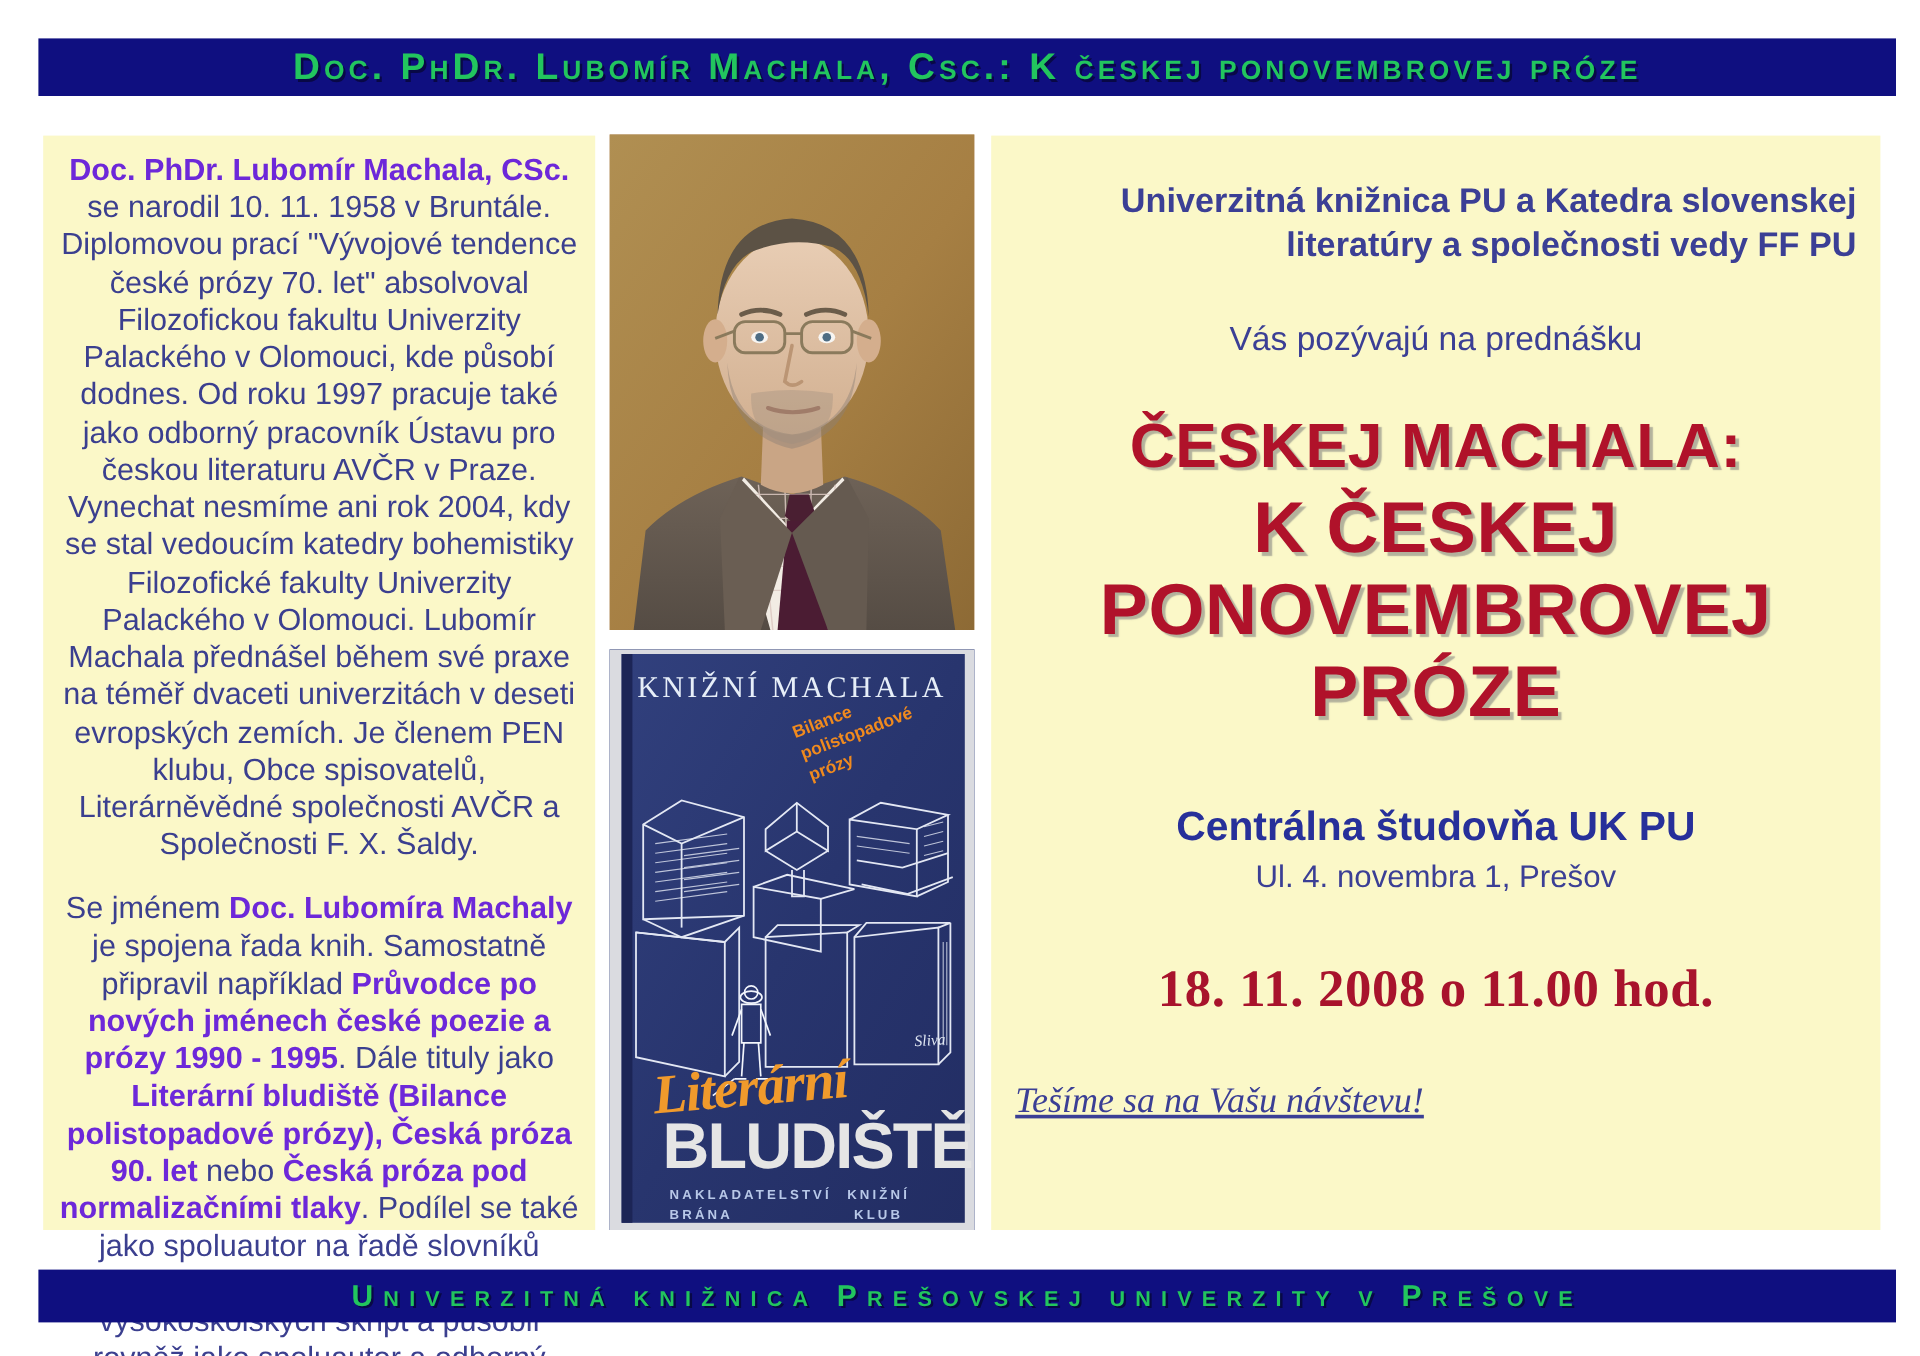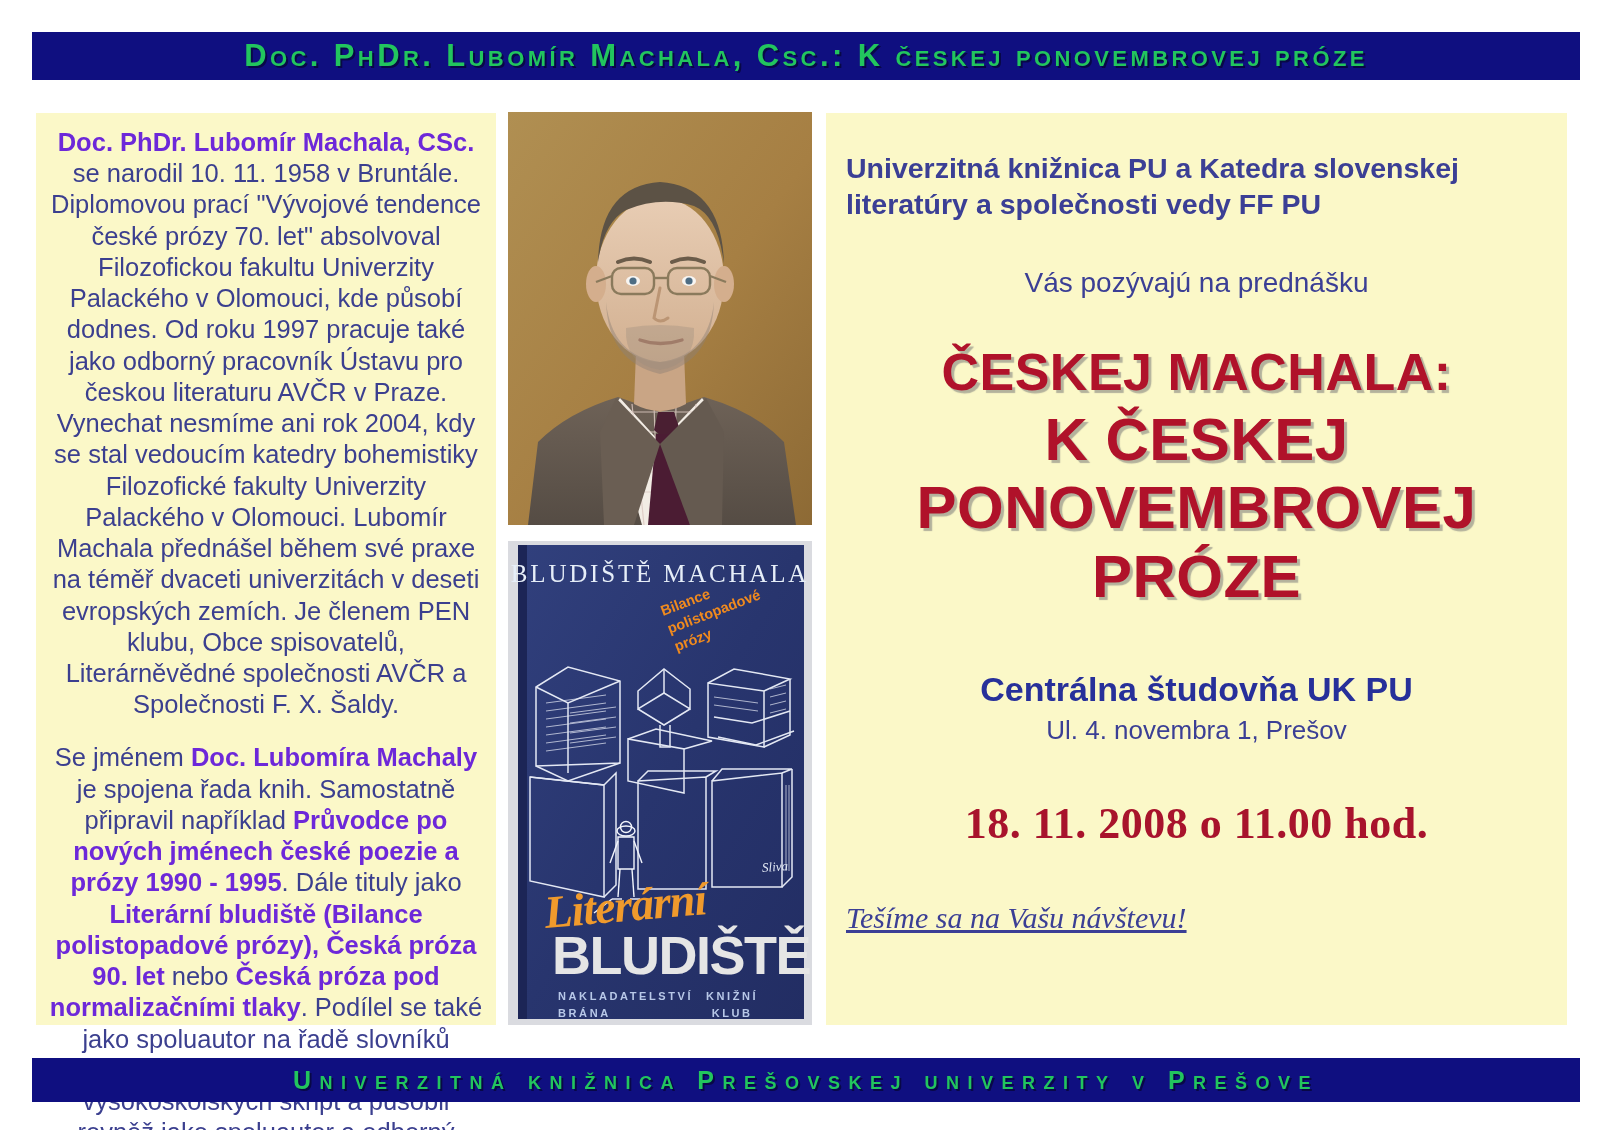--- a/index.html
+++ b/index.html
@@ -108,21 +108,21 @@
     overflow: hidden;
     background: #2b3a75;
   }
 
   
   .r-org {
     color: #3b3f95;
     font-weight: 700;
     font-size: 28.5px;
     line-height: 1.26;
-    text-align: left;
+    text-align: right;
     margin: 20px 0 0 0;
   }
   .r-invite {
     color: #3b3f95;
     font-size: 28px;
     text-align: center;
     margin: 44px 0 0 0;
   }
   .r-title {
     color: #b0122a;
@@ -399,21 +399,21 @@
       <path d="M 110 296 L 110 328 L 126 328 L 126 296 Z"></path>
       <path d="M 110 300 L 102 322"></path>
       <path d="M 126 300 L 134 322"></path>
       <path d="M 112 328 L 110 356"></path>
       <path d="M 124 328 L 126 356"></path>
       <path d="M 104 358 L 114 358"></path>
       <path d="M 122 358 L 132 358"></path>
       <path d="M 104 358 L 86 372"></path>
     </g>
   </svg>
-  <div class="bc-author">BLUDIŠTĚ MACHALA</div>
+  <div class="bc-author">KNIŽNÍ MACHALA</div>
   <div class="bc-tag">
     <span>Bilance</span><br>
     <span>polistopadové</span><br>
     <span>prózy</span>
   </div>
   <div class="bc-sign">Sliva</div>
   <div class="bc-script">Literární</div>
   <div class="bc-main">BLUDIŠTĚ</div>
   <div class="bc-pub">
     <span>NAKLADATELSTVÍ</span><br>

